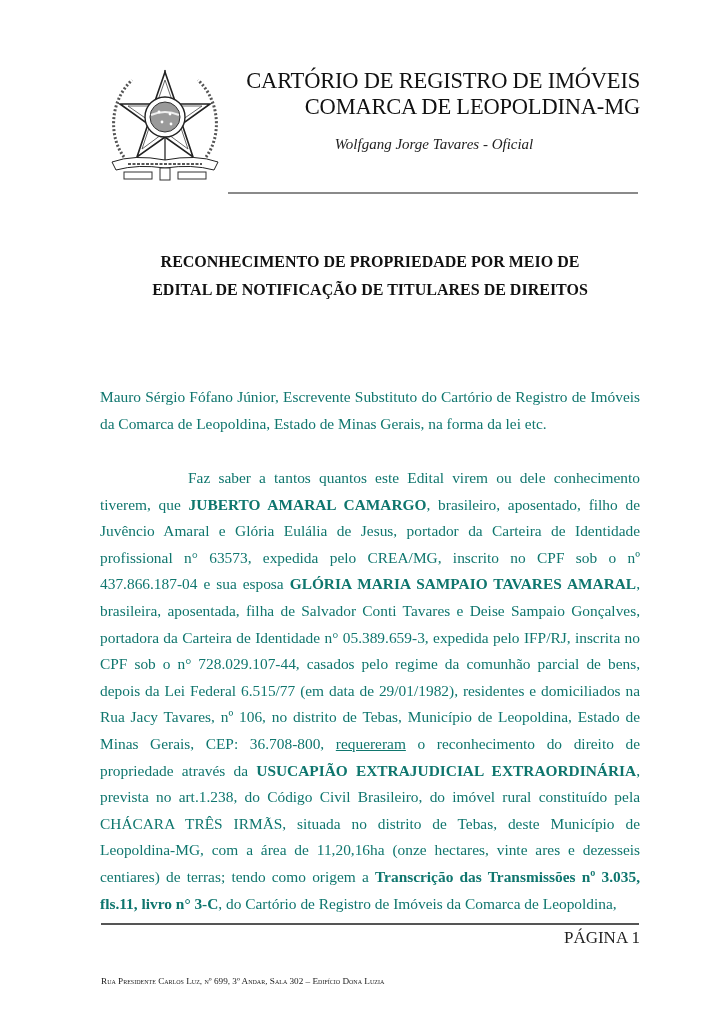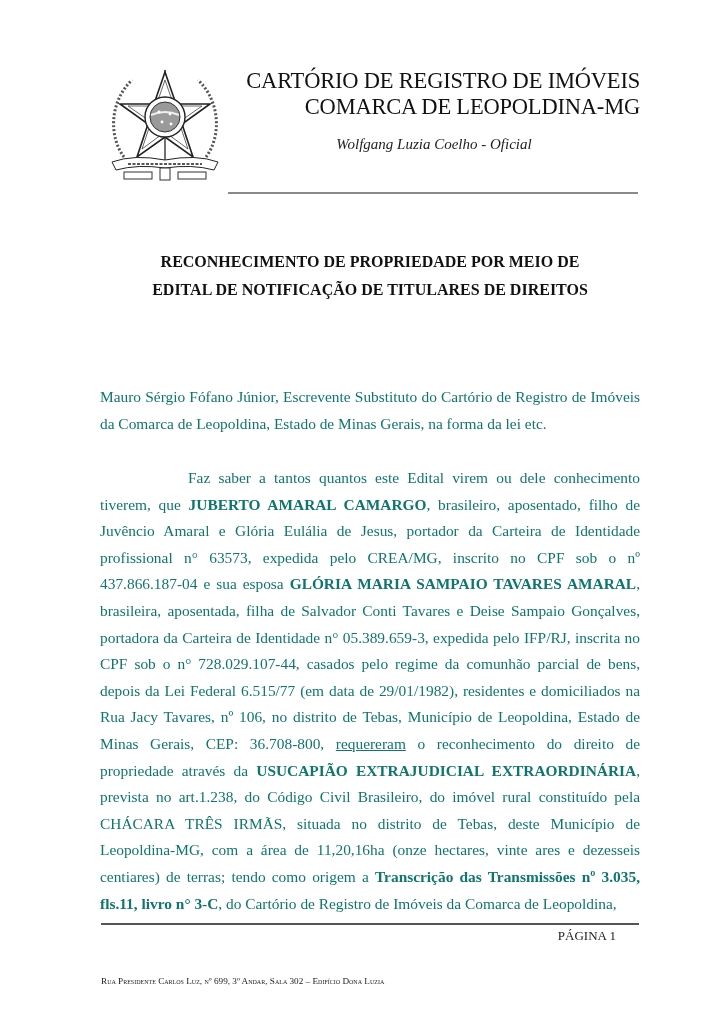--- a/index.html
+++ b/index.html
@@ -11,21 +11,21 @@
     .hdr-sub { position: absolute; left: 228px; width: 412px; top: 136px; text-align: center; font-style: italic; font-size: 15px; color: #222; }
     .hdr-rule { position: absolute; left: 228px; top: 192px; width: 410px; height: 2px; background: #8a8a8a; }
     .doc-title { position: absolute; left: 100px; width: 540px; top: 248px; text-align: center; font-weight: bold; font-size: 16px; line-height: 28px; color: #111; }
     .body-text { position: absolute; left: 100px; width: 540px; font-size: 15.4px; line-height: 26.6px; text-align: justify; text-align-last: left; color: #0f766e; }
     .p1 { top: 384px; }
     .p2 { top: 455px; text-indent: 88px; margin-top: 10px; }
     .p2 b, .p1 b { font-weight: bold; }
     .u { text-decoration: underline; }
     .footer-rule { position: absolute; left: 101px; top: 923px; width: 538px; height: 2px; background: #555; }
     .footer-addr { position: absolute; left: 101px; top: 929px; width: 440px; font-size: 9.2px; line-height: 13px; font-variant: small-caps; color: #222; white-space: nowrap; margin-top: 46px; }
-    .footer-page { position: absolute; left: 536px; top: 928px; width: 80px; text-align: right; font-size: 13px; font-variant: small-caps; color: #222; }
+    .footer-page { position: absolute; left: 560px; top: 928px; width: 80px; text-align: right; font-size: 17px; font-variant: small-caps; color: #222; }
   </style>
 </head>
 <body>
 
 <div class="seal">
   <svg width="122" height="124" viewBox="0 0 122 124">
     <g fill="none" stroke="#333" stroke-width="1">
 
       <path d="M20 95 C5 75, 5 40, 28 18" stroke="#555" stroke-width="3" stroke-dasharray="2 2"></path>
       <path d="M102 95 C117 75, 117 40, 94 18" stroke="#555" stroke-width="3" stroke-dasharray="2 2"></path>
@@ -47,21 +47,21 @@
       <line x1="24" y1="102" x2="98" y2="102" stroke="#555" stroke-width="2" stroke-dasharray="3 1.5"></line>
       <rect x="20" y="110" width="28" height="7" fill="#fff" stroke="#333"></rect>
       <rect x="74" y="110" width="28" height="7" fill="#fff" stroke="#333"></rect>
       <rect x="56" y="106" width="10" height="12" fill="#fff" stroke="#333"></rect>
     </g>
   </svg>
 </div>
 
 <div class="hdr-title l1">CARTÓRIO DE REGISTRO DE IMÓVEIS</div>
 <div class="hdr-title l2">COMARCA DE LEOPOLDINA-MG</div>
-<div class="hdr-sub">Wolfgang Luzia Coelho - Oficial</div>
+<div class="hdr-sub">Wolfgang Jorge Tavares - Oficial</div>
 <div class="hdr-rule"></div>
 
 <div class="doc-title">
   <div>RECONHECIMENTO DE PROPRIEDADE POR MEIO DE</div>
   <div>EDITAL DE NOTIFICAÇÃO DE TITULARES DE DIREITOS</div>
 </div>
 
 <div class="body-text p1">Mauro Sérgio Fófano Júnior, Escrevente Substituto do Cartório de Registro de Imóveis da Comarca de Leopoldina, Estado de Minas Gerais, na forma da lei etc.</div>
 
 <div class="body-text p2"><span>Faz saber a tantos quantos este Edital virem ou dele conhecimento tiverem, que </span><b>JUBERTO AMARAL CAMARGO</b><span>, brasileiro, aposentado, filho de Juvêncio Amaral e  Glória Eulália de Jesus, portador da Carteira de Identidade profissional n° 63573, expedida pelo CREA/MG, inscrito no CPF sob o nº 437.866.187-04 e sua esposa </span><b>GLÓRIA MARIA SAMPAIO TAVARES AMARAL</b><span>, brasileira, aposentada, filha de Salvador Conti Tavares e Deise Sampaio Gonçalves, portadora da Carteira de Identidade n° 05.389.659-3, expedida pelo IFP/RJ, inscrita no CPF sob o n° 728.029.107-44, casados pelo regime da comunhão parcial de bens, depois da Lei Federal 6.515/77 (em data de 29/01/1982), residentes e domiciliados na Rua Jacy Tavares, nº 106, no distrito de Tebas, Município de Leopoldina, Estado de Minas Gerais, CEP: 36.708-800, </span><span class="u">requereram</span><span> o reconhecimento do direito de propriedade através da </span><b>USUCAPIÃO EXTRAJUDICIAL EXTRAORDINÁRIA</b><span>, prevista no art.1.238, do Código Civil Brasileiro, do imóvel rural constituído pela CHÁCARA TRÊS IRMÃS, situada no distrito de Tebas, deste Município de Leopoldina-MG, com a área de 11,20,16ha (onze hectares, vinte ares e dezesseis centiares) de terras; tendo como origem a </span><b>Transcrição das Transmissões nº 3.035, fls.11, livro n° 3-C</b><span>, do Cartório de Registro de Imóveis da Comarca de Leopoldina,</span></div>

